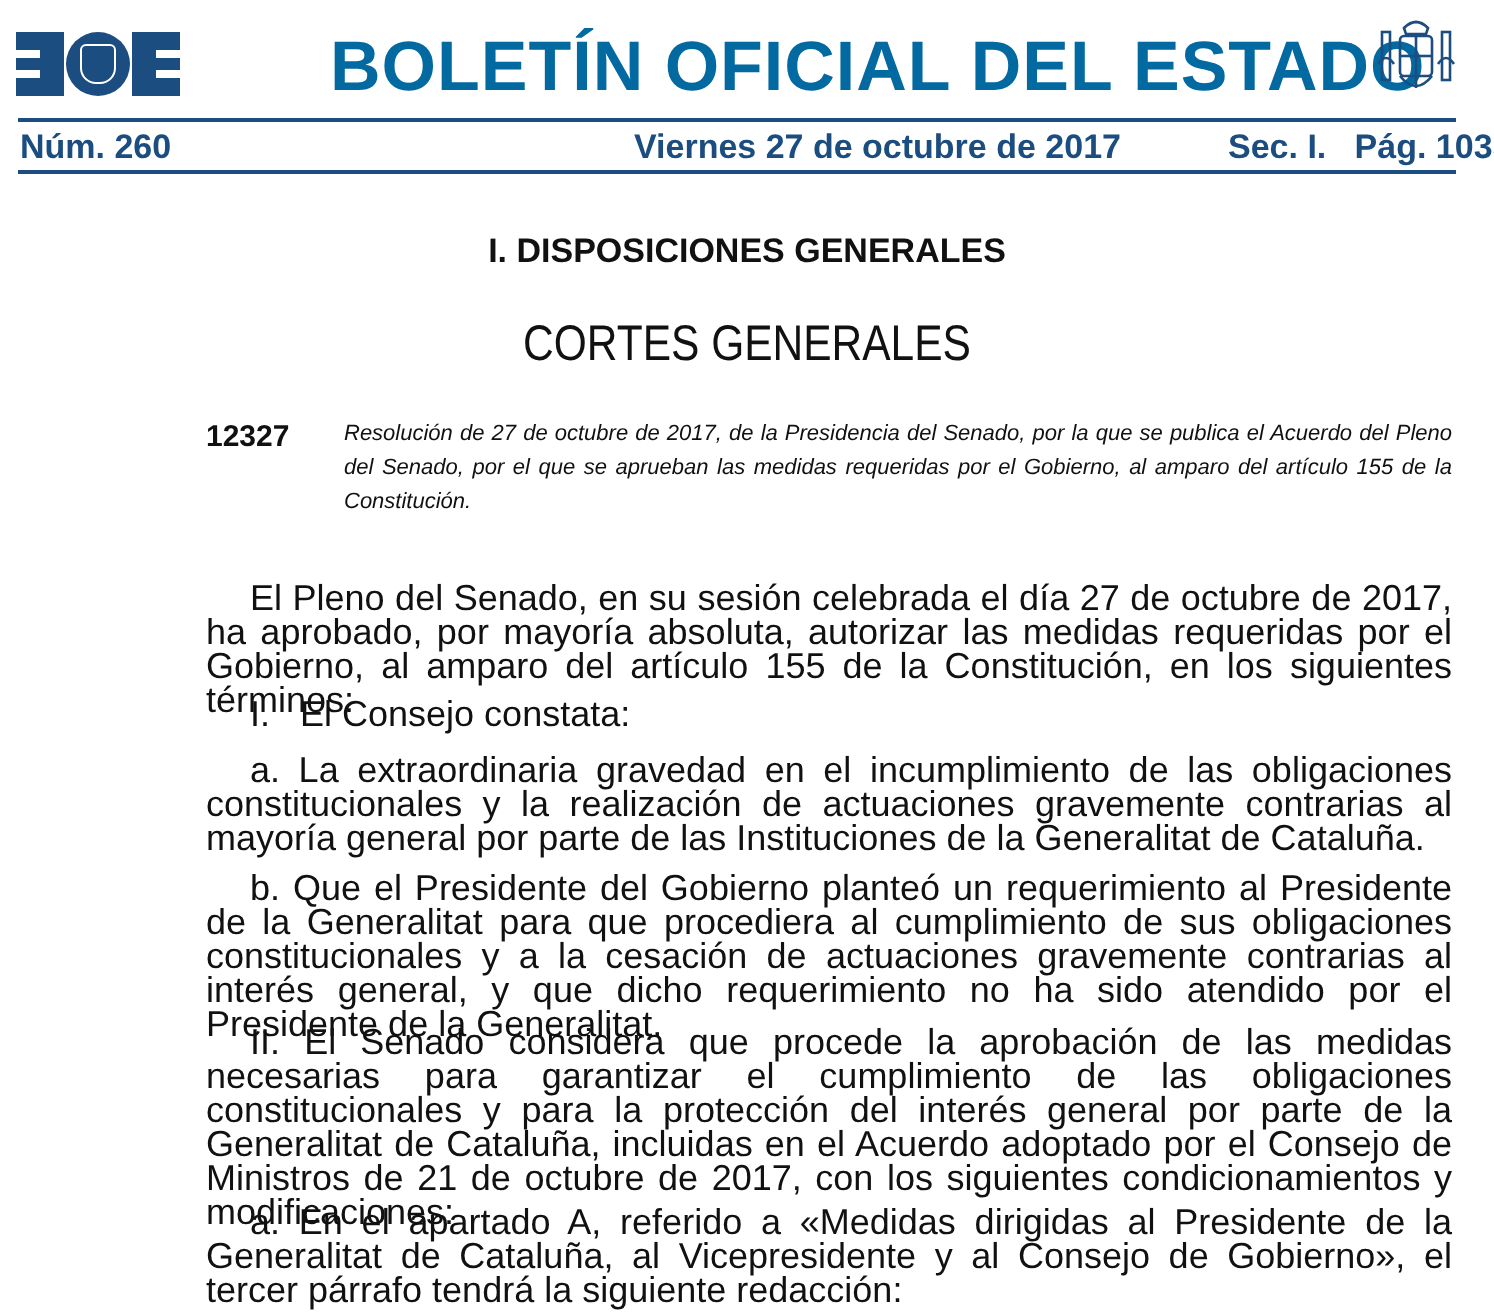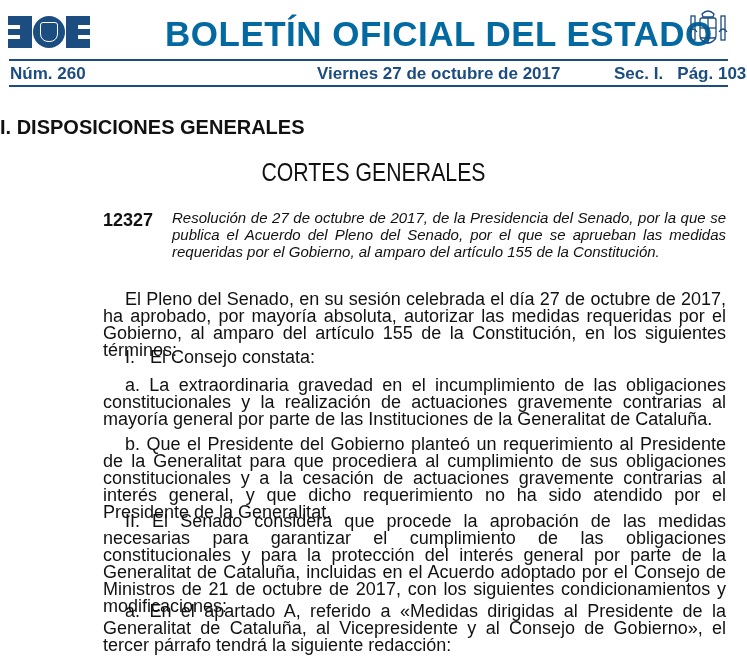--- a/index.html
+++ b/index.html
@@ -12,24 +12,24 @@
   .logo .b::after { top: 19px; }
   .logo .e::before, .logo .e::after { content: ""; position: absolute; right: 0; width: 12px; height: 4px; background: #fff; }
   .logo .e::before { top: 9px; }
   .logo .e::after { top: 19px; }
   .logo .o { width: 32px; height: 32px; border-radius: 50%; background: #1c4d80; margin: 0 1px; display: flex; align-items: center; justify-content: center; }
   .logo .o span { width: 16px; height: 18px; border: 1.5px solid #fff; border-radius: 3px 3px 8px 8px; }
   .title { left: 165px; top: 14px; font-size: 35px; font-weight: bold; color: #0369a1; letter-spacing: 0.5px; }
   .crest { left: 686px; top: 6px; width: 44px; height: 44px; }
   .rule { left: 9px; width: 719px; height: 2px; background: #1c4d80; }
   .meta { top: 64px; font-size: 17px; font-weight: bold; color: #1c4d80; }
-  .h1 { left: 0; width: 747px; top: 116px; font-size: 20px; font-weight: bold; color: #111; }
+  .h1 { left: 0; width: 747px; text-align: center; top: 116px; font-size: 17px; font-weight: bold; color: #111; }
   .h2 { left: 0; width: 747px; text-align: center; top: 158px; font-size: 25px; color: #111; transform: scaleX(0.85); }
-  .num { left: 103px; top: 210px; font-size: 18px; font-weight: bold; }
-  .summary { left: 172px; top: 209px; width: 554px; font-size: 15px; font-style: italic; line-height: 17px; text-align: justify; }
+  .num { left: 103px; top: 210px; font-size: 15px; font-weight: bold; }
+  .summary { left: 172px; top: 209px; width: 554px; font-size: 11px; font-style: italic; line-height: 17px; text-align: justify; }
   .p { left: 103px; width: 623px; font-size: 18px; line-height: 17px; text-align: justify; text-indent: 22px; }
 </style>
 </head>
 <body>
 
 <div class="abs logo">
   <div class="b"></div>
   <div class="o">
       <span></span>
     </div>

